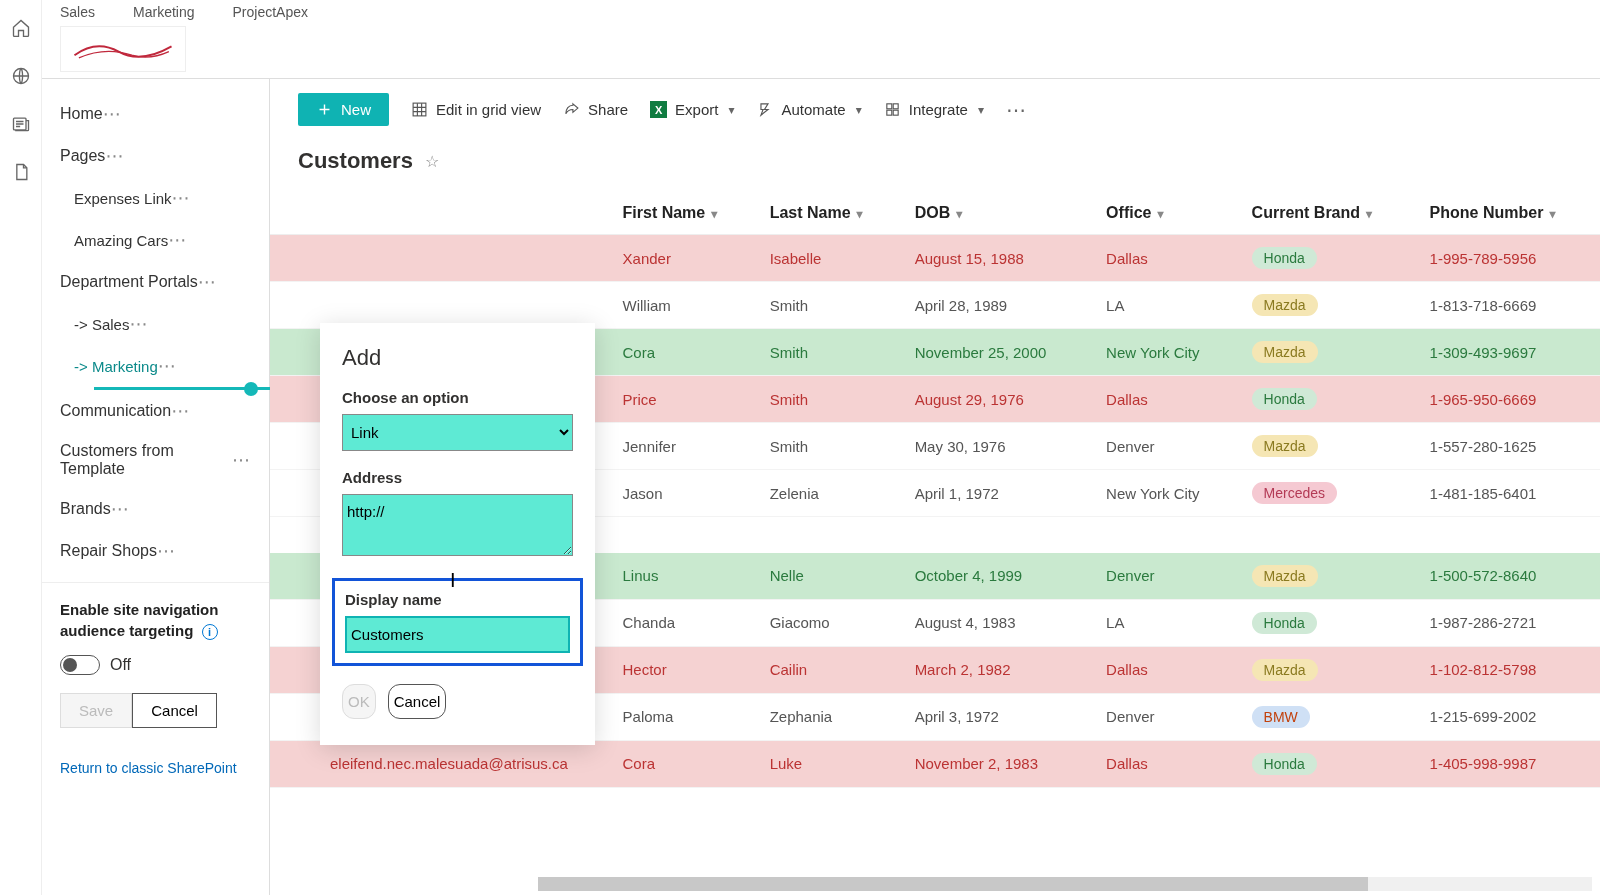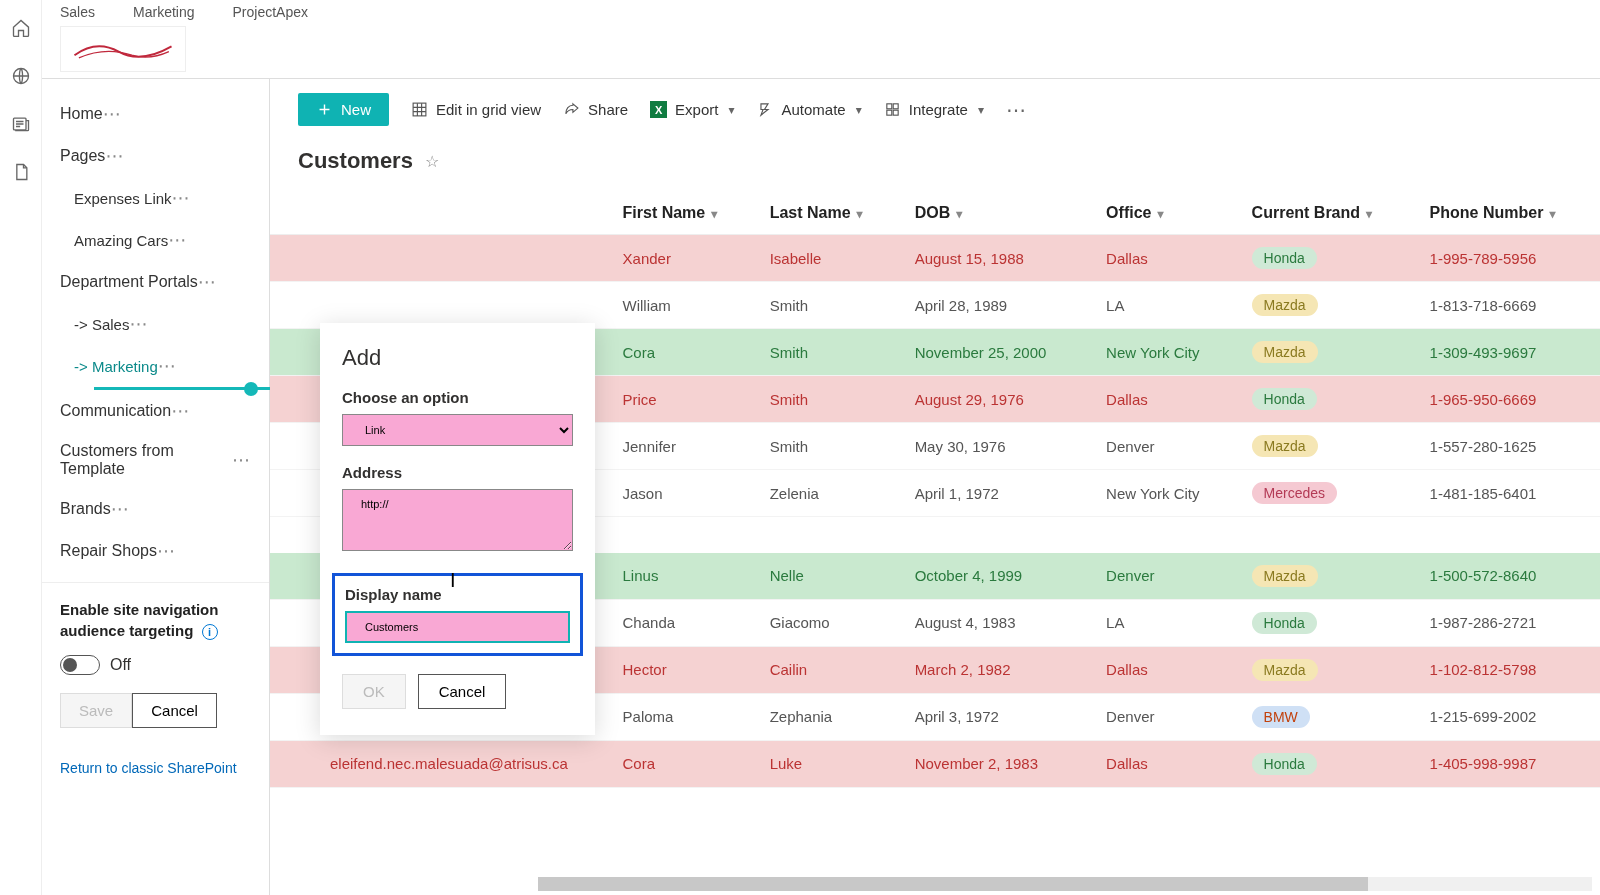--- a/index.html
+++ b/index.html
@@ -61,28 +61,28 @@
   .cmt { color:#0fb3b3; margin-right:8px; }
   .emailcol { padding-left:60px !important; }
 
   .dialog {
     position:absolute; left:278px; top:244px; width:275px; background:#fff;
     box-shadow:0 4px 24px rgba(0,0,0,.15); padding:22px 22px 26px 22px; z-index:10;
   }
   .dialog h3 { font-size:22px; font-weight:400; margin-bottom:18px; }
   .dialog .lbl { font-size:15px; font-weight:600; margin-bottom:8px; }
   .dialog select, .dialog textarea, .dialog input {
-    width:100%; padding:8px 18px; font-size:11px; border:1px solid #888; background:#f9a8d4; font-family:inherit;
+    width:100%; padding:8px 4px; font-size:15px; border:1px solid #888; background:#5eead4; font-family:inherit;
   }
   .dialog textarea { height:62px; resize:vertical; }
   .dialog .field { margin-bottom:18px; }
   .dialog .field.hl { border:3px solid #1254d8; padding:10px; margin-left:-10px; margin-right:-10px; }
   .dialog .field.hl input { border:2px solid #0fb3b3; outline:none; }
   .dialog .actions { display:flex; gap:12px; }
-  .dialog .actions .btn { padding:8px 20px; }
+  .dialog .actions .btn { padding:8px 5px;border-radius:12px; }
   .cursorI { position:absolute; font-size:20px; color:#000; left:408px; top:490px; z-index:30; pointer-events:none; }
 
   .scrollbar { position:absolute; left:268px; right:8px; bottom:4px; height:14px; background:#f0f0f0; }
   .scrollbar .thumb { position:absolute; left:0; width:830px; height:100%; background:#c8c8c8; }
 </style>
 </head>
 <body>
 
 <div class="app">
   <div class="rail">

